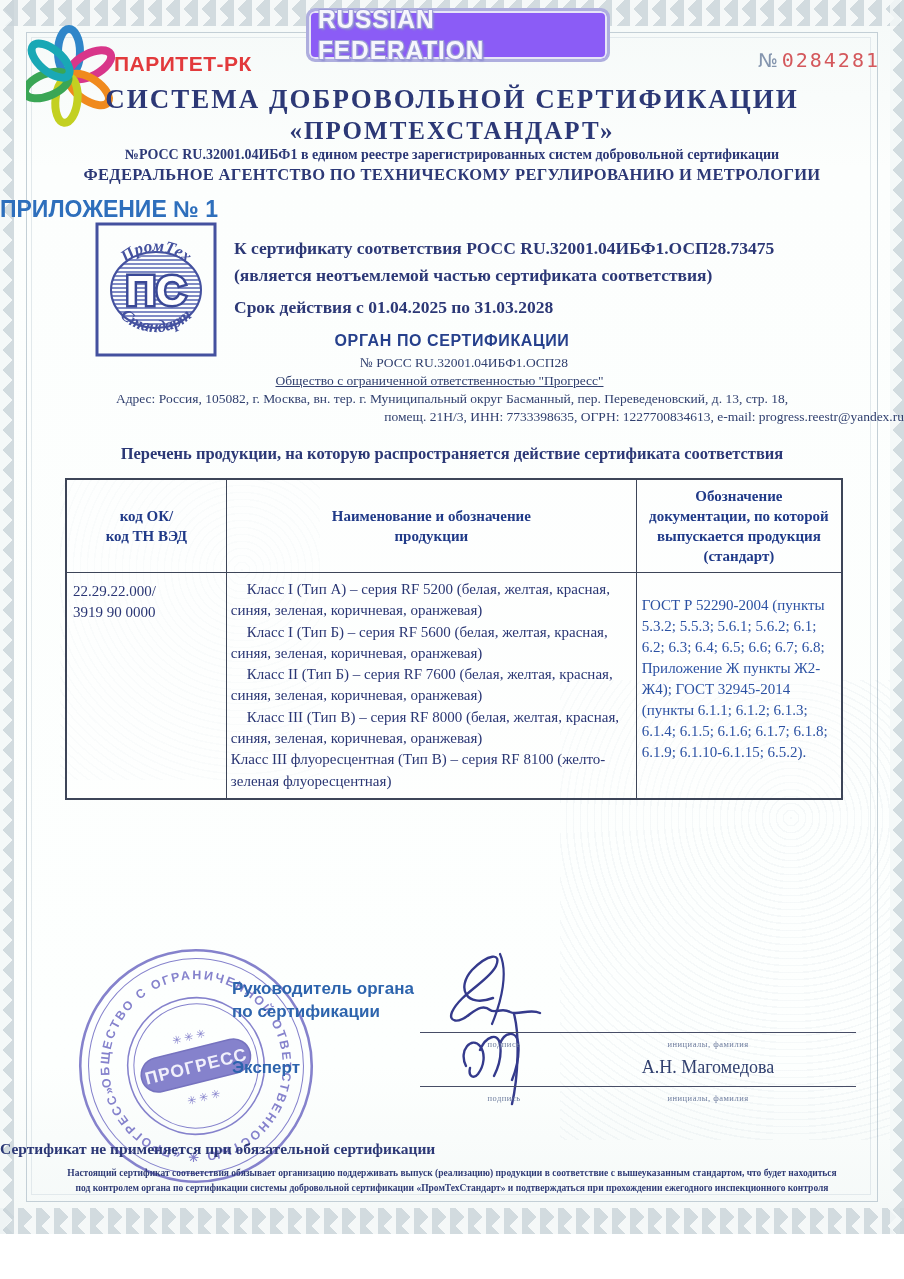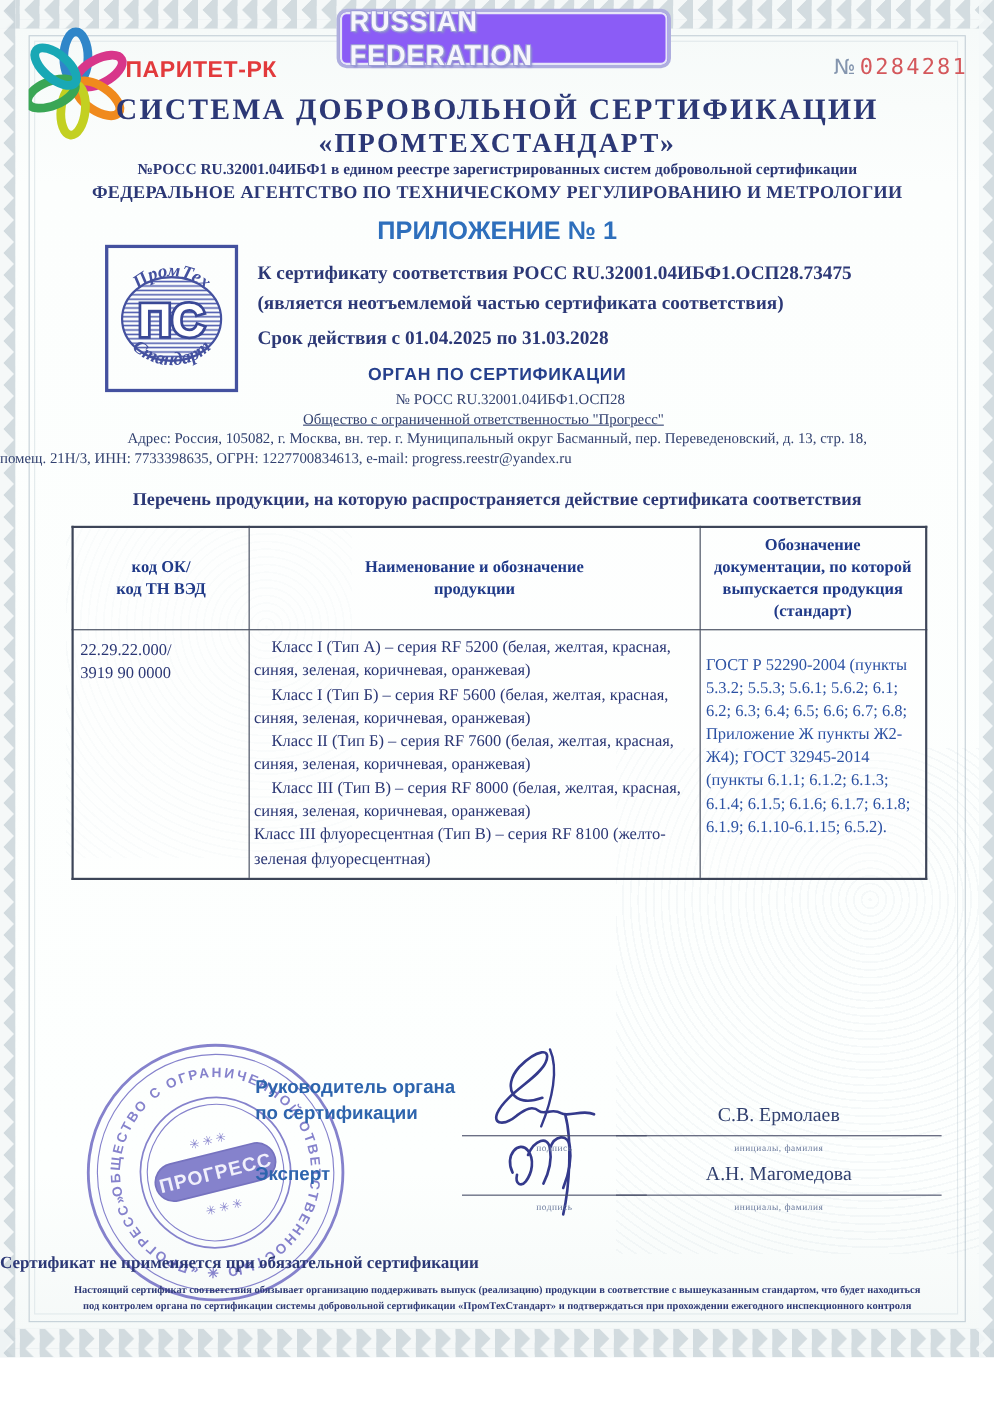--- a/index.html
+++ b/index.html
@@ -43,34 +43,34 @@
   .cert-number .digits{font-family:"DejaVu Sans Mono",monospace;font-size:20px;color:#d4585c;letter-spacing:2px;}
 
   .title1{position:absolute;left:0;top:84px;width:904px;text-align:center;font-weight:600;
     font-size:27px;color:#2c3876;letter-spacing:2px;}
   .title2{position:absolute;left:0;top:117px;width:904px;text-align:center;font-weight:600;
     font-size:25px;color:#2c3876;letter-spacing:2px;}
   .registry{position:absolute;left:0;top:147px;width:904px;text-align:center;font-weight:bold;
     font-size:14px;color:#2c3876;}
   .agency{position:absolute;left:0;top:165px;width:904px;text-align:center;font-weight:bold;
     font-size:16.5px;color:#2c3876;letter-spacing:.3px;}
-  .appendix{position:absolute;left:0;top:196px;width:904px;text-align:center;
+  .appendix{position:absolute;left:0;top:196px;width:904px;
     font-family:"Liberation Sans",sans-serif;font-weight:bold;font-size:23px;color:#2e6fbc;}
 
   .promtech-logo{position:absolute;left:95px;top:222px;width:122px;height:135px;}
   .cert-line1{position:absolute;left:234px;top:238px;width:640px;font-size:17.5px;font-weight:600;color:#2c3876;}
   .cert-line2{position:absolute;left:234px;top:265px;width:640px;font-size:17.5px;font-weight:600;color:#2c3876;}
   .validity{position:absolute;left:234px;top:297px;width:640px;font-size:17.5px;font-weight:700;color:#2c3876;}
 
   .org-header{position:absolute;left:0;top:332px;width:904px;text-align:center;
     font-family:"Liberation Sans",sans-serif;font-weight:bold;font-size:16px;color:#26408c;letter-spacing:.6px;}
   .org-number{position:absolute;left:12px;top:355px;width:904px;text-align:center;font-size:13.5px;color:#31406f;}
   .org-name{position:absolute;left:0;top:373px;width:879px;text-align:center;font-size:13.5px;color:#31406f;text-decoration:underline;}
   .org-address1{position:absolute;left:0;top:391px;width:904px;text-align:center;font-size:13.5px;color:#31406f;}
-  .org-address2{position:absolute;left:0;top:409px;width:904px;text-align:left;font-size:13.5px;color:#31406f;}
+  .org-address2{position:absolute;left:0;top:409px;width:904px;text-align:right;font-size:13.5px;color:#31406f;}
 
   .products-heading{position:absolute;left:0;top:444px;width:904px;text-align:center;
     font-weight:bold;font-size:16.5px;color:#2c3876;}
 
   
   .table{position:absolute;left:65px;top:478px;width:778px;border:2px solid #3d4558;
     border-collapse:collapse;background:rgba(255,255,255,.35);}
   .table td{border:1.5px solid #3d4558;vertical-align:top;}
   .table .hdr{vertical-align:middle;text-align:center;font-weight:bold;font-size:15px;
     color:#203a88;height:90px;white-space:pre-line;line-height:1.35;}
@@ -241,21 +241,20 @@
     <path d="M66 6 C72 28 70 70 64 96" fill="none" stroke="#343a8c" stroke-width="2.4" stroke-linecap="round"></path>
   </svg>
 
   <div class="sig-line line-s1">
     <span class="lbl">подпись</span>
   </div>
   <div class="sig-line line-s2">
     <span class="lbl">подпись</span>
   </div>
 
-  <div class="name1">С.В. Ермолаев</div>
   <div class="sig-line line-n1">
     <span class="lbl">инициалы, фамилия</span>
   </div>
   <div class="name2">А.Н. Магомедова</div>
   <div class="sig-line line-n2">
     <span class="lbl">инициалы, фамилия</span>
   </div>
 
   <div class="notice">Сертификат не применяется при обязательной сертификации</div>
   <div class="fine-print">

